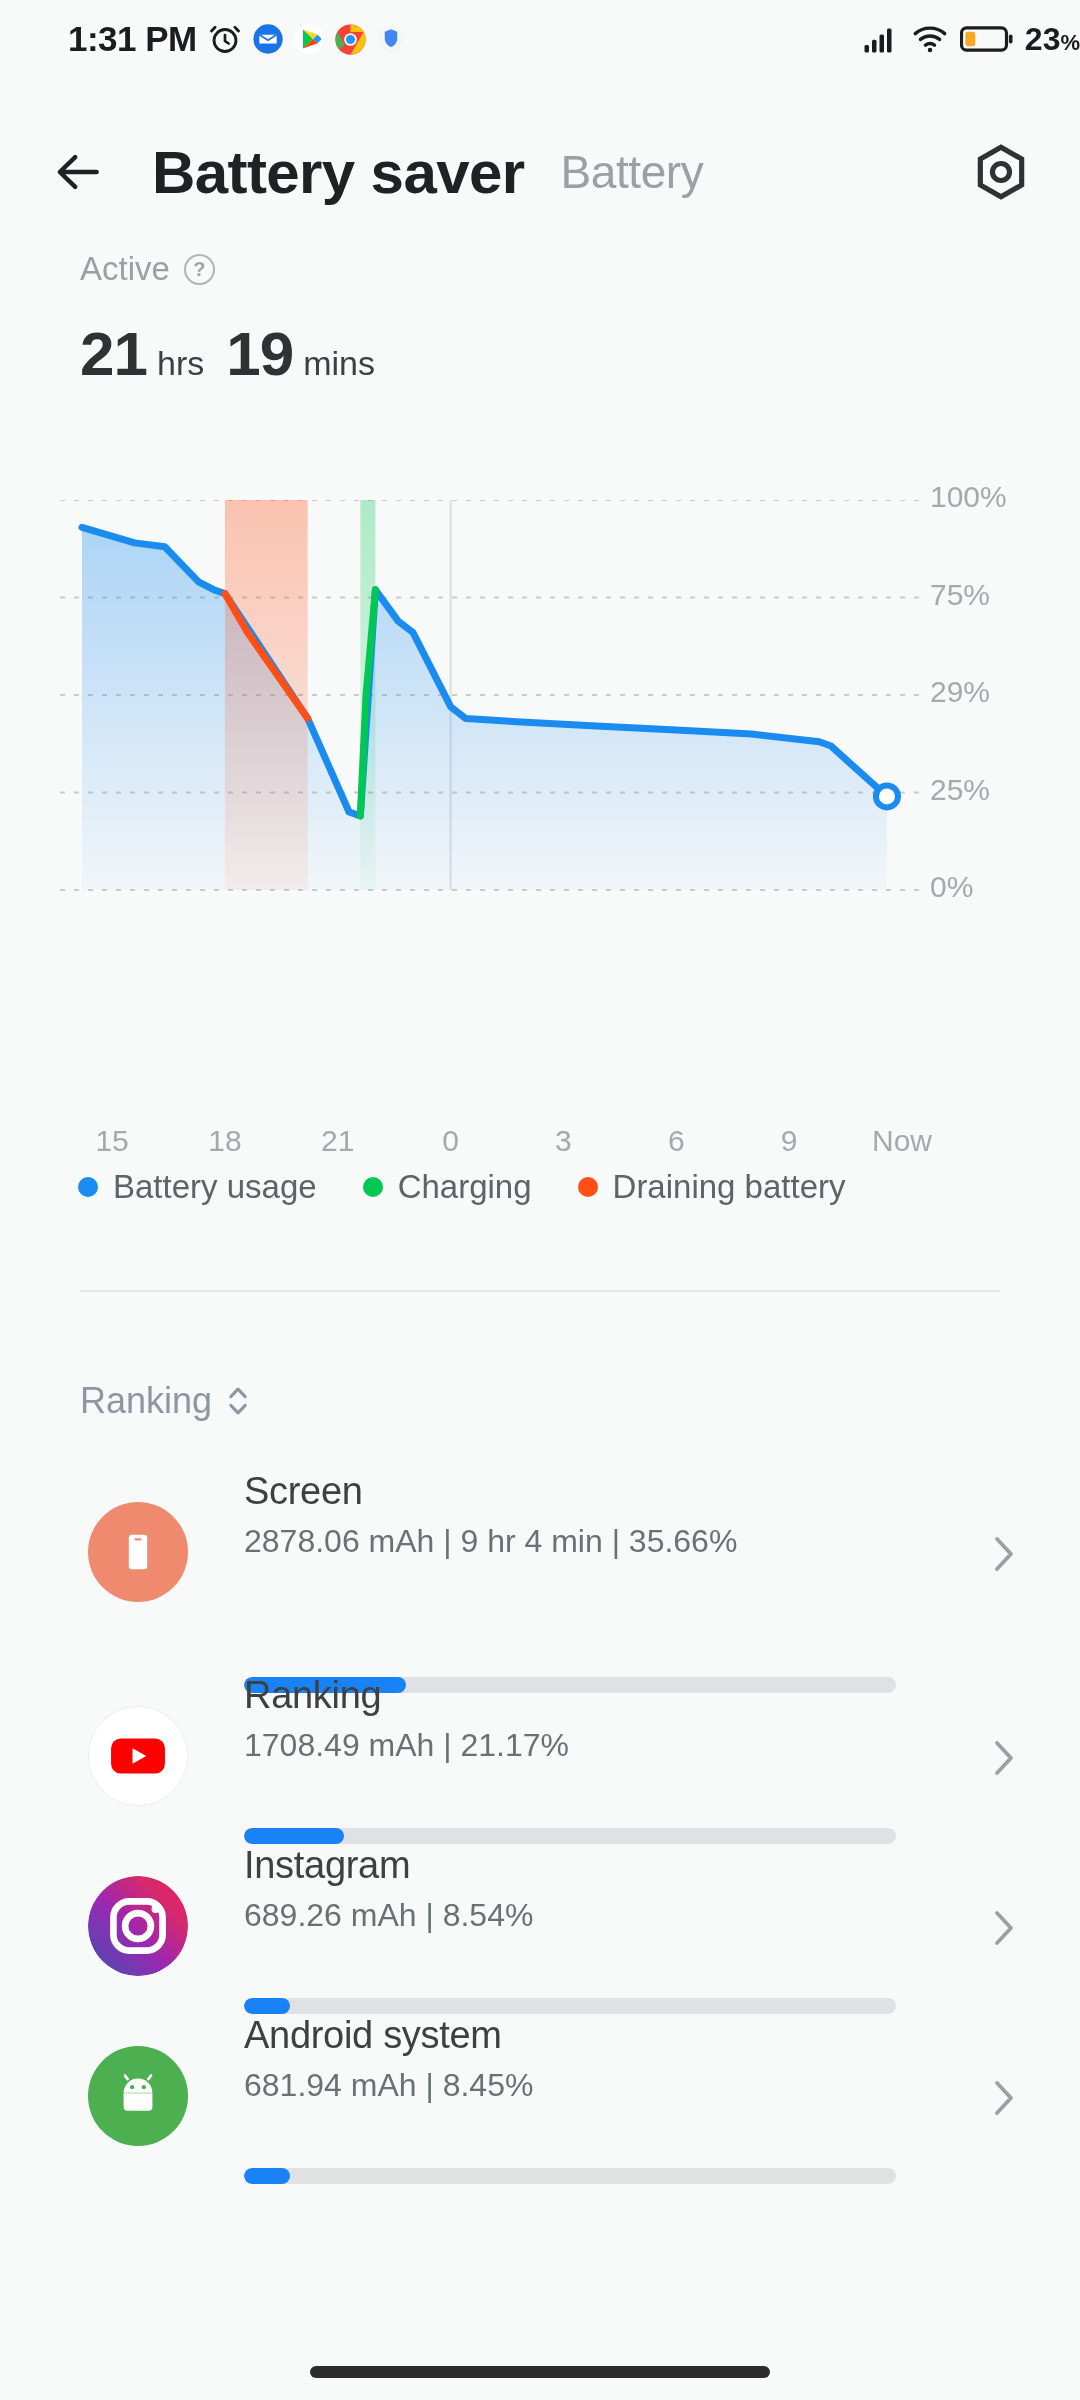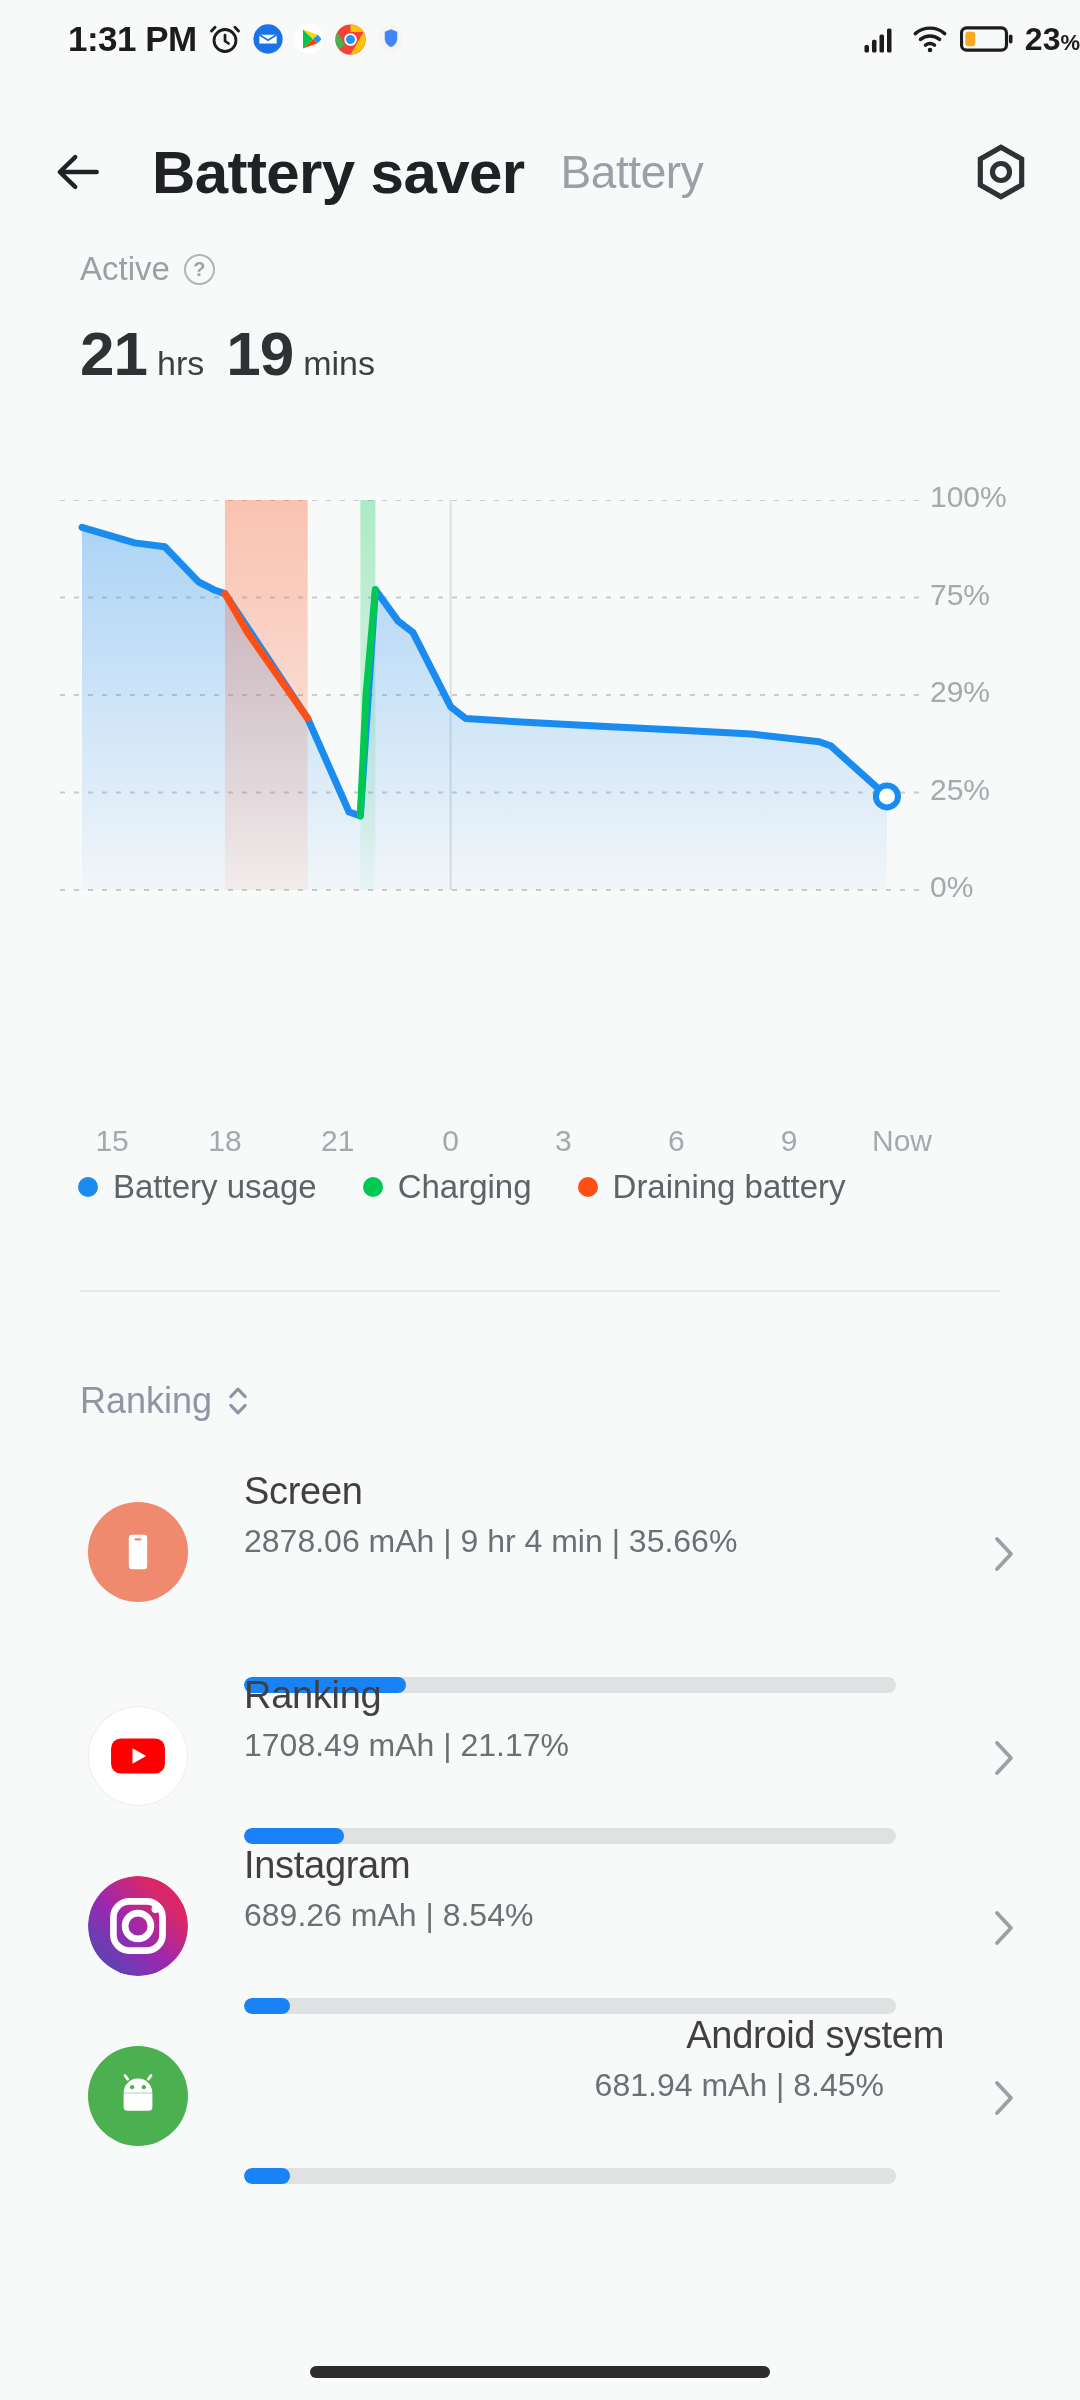--- a/index.html
+++ b/index.html
@@ -357,21 +357,21 @@
       <div class="app-row" style="position: absolute; top: 568px; height: 200px;">
         <div class="app-icon" style="top: 18px; background: rgb(76, 175, 80);">
           <svg width="54" height="54" viewBox="0 0 24 24">
             <path d="M5.6 10.8h12.8v6.1a1.6 1.6 0 0 1-1.6 1.6H7.2a1.6 1.6 0 0 1-1.6-1.6z" fill="#ffffff"></path>
             <path d="M5.6 10.6a6.4 6.4 0 0 1 12.8 0z" fill="#ffffff"></path>
             <path d="M7.4 4.5 6.2 2.9M16.6 4.5l1.2-1.6" stroke="#ffffff" stroke-width="1.2" stroke-linecap="round"></path>
             <circle cx="9.4" cy="8.1" r="0.95" fill="#4caf50"></circle>
             <circle cx="14.6" cy="8.1" r="0.95" fill="#4caf50"></circle>
           </svg>
         </div>
-        <div class="app-body" style="top: -14px; text-align: right;">
+        <div class="app-body" style="top: -14px;">
           <div class="app-name">Android system</div>
           <div class="app-meta">681.94 mAh | 8.45%</div>
         </div>
         <div class="app-bar-track" style="top: 140px;">
           <div class="app-bar-fill" style="width: 7.03475%;"></div>
         </div>
         <div class="chev" style="top: 46px;"><svg width="30" height="48" viewBox="0 0 14 24">
             <path d="M4 4.5 11 12l-7 7.5" fill="none" stroke="#9aa0a6" stroke-width="1.9" stroke-linecap="round" stroke-linejoin="round"></path>
           </svg></div>
       </div>

